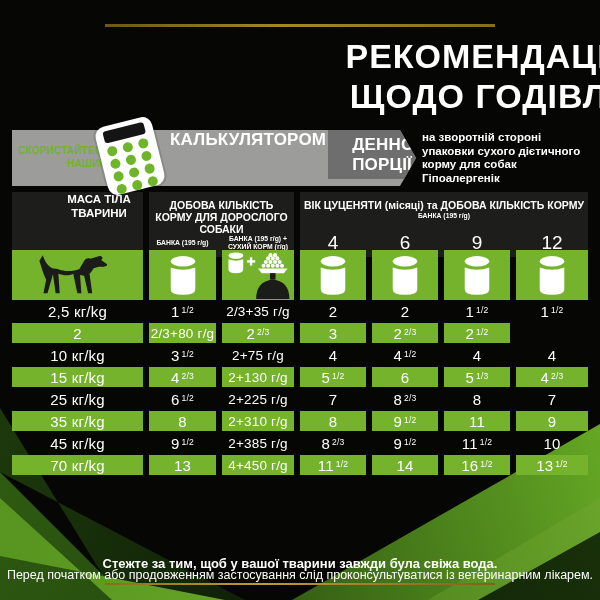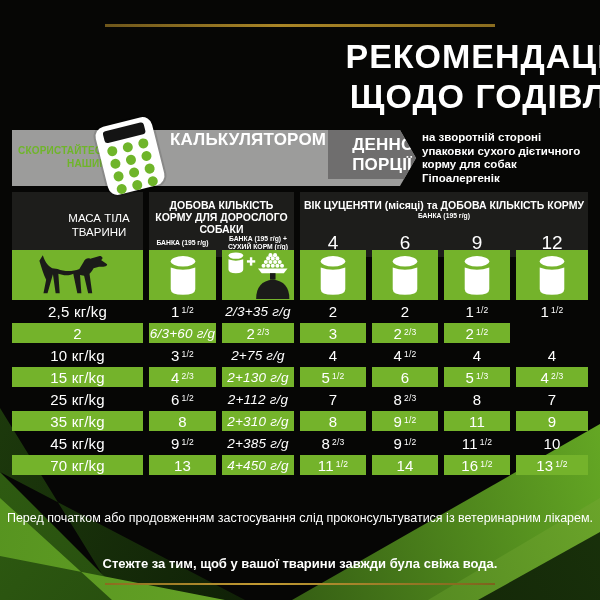--- a/index.html
+++ b/index.html
@@ -46,40 +46,40 @@
   .calc-keys{display:grid;grid-template-columns:repeat(3,10px);gap:3px 6px;margin-top:4px;}
   .calc-keys i{width:10px;height:10px;border-radius:50%;background:#6fb52a;display:block;}
   
   .note{position:absolute;left:422px;top:131px;width:172px;font-size:11.5px;
         font-weight:bold;line-height:13.5px;}
   
   .tbl{position:absolute;left:12px;top:192px;width:576px;}
   .grid7{display:grid;grid-template-columns:131px 67px 72px 66px 66px 66px 72px;column-gap:6px;}
   .hrow{height:56px;}
   .hbox{background:#1d1d1b;display:flex;flex-direction:column;align-items:center;text-align:center;}
-  .hbox1{grid-column:1;justify-content:center;font-size:11.5px;font-weight:normal;line-height:14px;padding-left:43px;}
+  .hbox1{grid-column:1;justify-content:flex-start;font-size:11.5px;font-weight:bold;line-height:14px;padding-left:43px;}
   .hbox1 span{display:block;width:86px;}
   .hbox2{grid-column:2 / span 2;padding-top:7px;}
   .hbox3{grid-column:4 / span 4;padding-top:7px;}
   .htitle{font-size:10.5px;font-weight:bold;line-height:12px;}
   .hsub{font-size:6.8px;font-weight:bold;line-height:8px;}
   .subgrid{display:grid;grid-template-columns:67px 72px;column-gap:6px;align-items:center;
            margin-top:auto;margin-bottom:6px;}
   .agegrid{display:grid;grid-template-columns:66px 66px 66px 72px;column-gap:6px;
            margin-top:auto;margin-bottom:3px;font-size:19px;font-weight:400;}
   .irow{margin-top:2px;height:50px;}
   .icell{background:#74b32b;display:flex;align-items:center;justify-content:center;}
   .trow{height:22px;align-items:center;}
   .trow .cell{height:20px;display:flex;align-items:center;justify-content:center;
               font-size:15px;letter-spacing:.2px;}
   .trow.green .cell{background:#74b32b;}
   .trow .cell sup{font-size:8.5px;margin-left:2px;position:relative;top:-1px;line-height:0;}
-  .trow .mixcell{font-size:13.5px;font-style:italic;}
-  
-  .foot1{position:absolute;top:511px;left:0;width:600px;text-align:center;font-size:12.5px;}
+  .trow .mixcell{font-size:13.5px;}
+  
+  .foot1{position:absolute;top:568px;left:0;width:600px;text-align:center;font-size:12.5px;}
   .foot2{position:absolute;top:556px;left:0;width:600px;text-align:center;
          font-size:13px;font-weight:bold;}
 </style>
 </head>
 <body>
 
 <div class="layer">
   <div class="ribbon rb-l-dark"></div>
   <div class="ribbon rb-l-corner"></div>
   <div class="ribbon rb-l-bright"></div>
@@ -235,21 +235,21 @@
           <span>1</span>
           <sup>1/2</sup>
         </div>
         <div class="cell">
           <span>1</span>
           <sup>1/2</sup>
         </div>
       </div>
       <div class="grid7 trow green">
         <div class="cell">2</div>
-        <div class="cell mixcell">6/3+60 г/g</div>
+        <div class="cell mixcell">2/3+80 г/g</div>
         <div class="cell">
           <span>2</span>
           <sup>2/3</sup>
         </div>
         <div class="cell">3</div>
         <div class="cell">
           <span>2</span>
           <sup>2/3</sup>
         </div>
         <div class="cell">
@@ -292,21 +292,21 @@
           <span>4</span>
           <sup>2/3</sup>
         </div>
       </div>
       <div class="grid7 trow dark">
         <div class="cell">25 кг/kg</div>
         <div class="cell">
           <span>6</span>
           <sup>1/2</sup>
         </div>
-        <div class="cell mixcell">2+112 г/g</div>
+        <div class="cell mixcell">2+225 г/g</div>
         <div class="cell">7</div>
         <div class="cell">
           <span>8</span>
           <sup>2/3</sup>
         </div>
         <div class="cell">8</div>
         <div class="cell">7</div>
       </div>
       <div class="grid7 trow green">
         <div class="cell">35 кг/kg</div>

